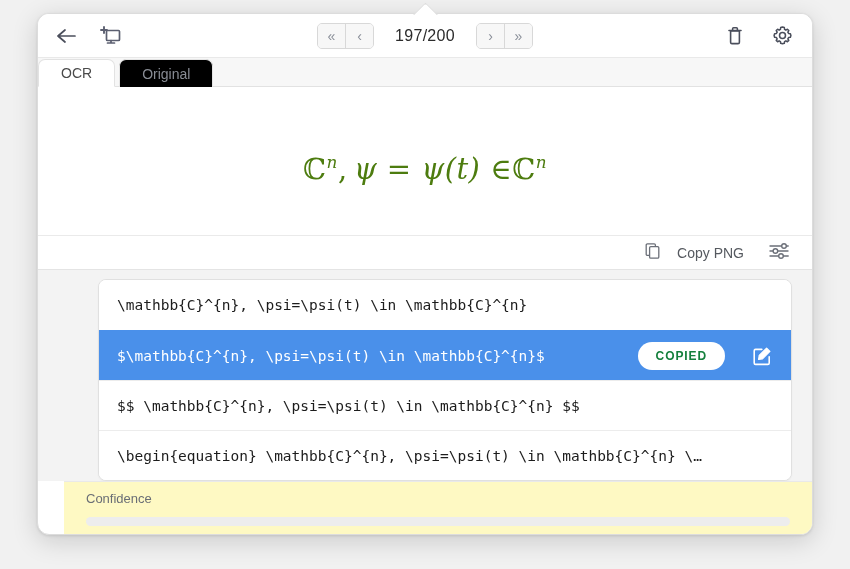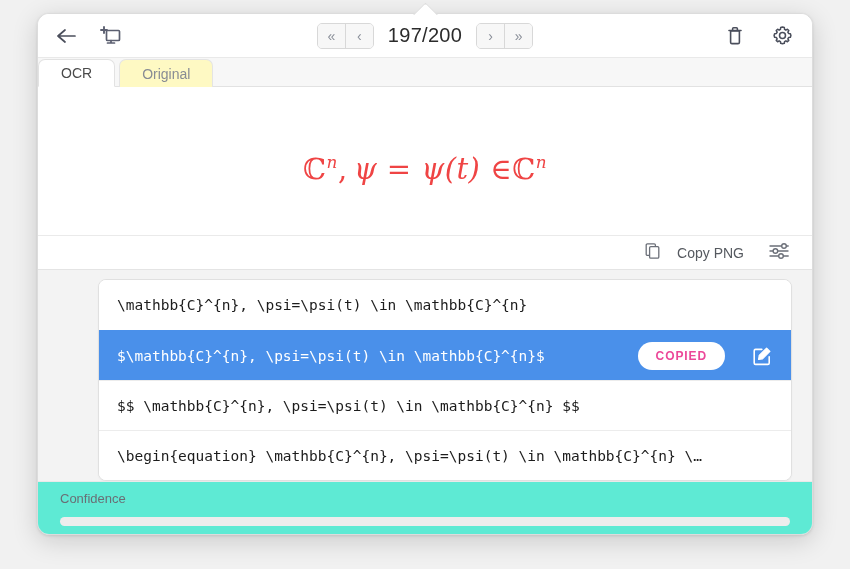--- a/index.html
+++ b/index.html
@@ -103,21 +103,21 @@
     align-items: center;
     justify-content: center;
     font-size: 14px;
     color: #8a8f99;
     cursor: pointer;
     background: #f7f7f7;
     line-height: 1;
   }
   .nav-group .nav-btn + .nav-btn { border-left: 1px solid #d8d8d8; }
   .counter {
-    font-size: 20px;
+    font-size: 16px;
     color: #2b2b2b;
     letter-spacing: .3px;
     min-width: 74px;
     text-align: center;
   }
 
   
   .tabbar {
     height: 29px;
     min-height: 29px;
@@ -140,42 +140,42 @@
     top: 1px;
   }
   .tab.active {
     background: #ffffff;
     color: #4a4a4a;
     border: 1px solid #e2e2e2;
     border-bottom: 1px solid #ffffff;
     box-sizing: border-box;
   }
   .tab.inactive {
-    background: #fef9c3;
+    background: #000000;
     color: #888c94;
     border: 1px solid #e4e4e4;
     border-bottom: none;
     box-sizing: border-box;
     margin-left: 4px;
   }
 
   
   .preview {
     height: 148px;
     min-height: 148px;
     background: #ffffff;
     display: flex;
     align-items: center;
     justify-content: center;
     border-bottom: 1px solid #eaeaea;
   }
   .math {
     font-family: "DejaVu Serif", "Liberation Serif", serif;
     font-size: 29px;
-    color: #ef4444;
+    color: #4d7c0f;
     letter-spacing: .5px;
     white-space: nowrap;
     margin-top: 15px;
   }
   .math .it { font-style: italic; }
   .math sup { font-size: 0.58em; font-style: italic; vertical-align: super; }
 
   
   .actionbar {
     height: 34px;
@@ -233,39 +233,40 @@
     border-top-color: #4a90ea;
   }
   .row .row-text {
     flex: 1;
     overflow: hidden;
     white-space: nowrap;
     text-overflow: clip;
   }
   .badge {
     background: #ffffff;
-    color: #ec4899;
+    color: #15803d;
     font-family: "Liberation Sans", sans-serif;
     font-size: 12px;
     font-weight: bold;
     letter-spacing: .9px;
     padding: 7px 18px;
     border-radius: 14px;
     margin-right: 16px;
     white-space: nowrap;
   }
 
   
   .confidence {
     height: 56px;
     min-height: 56px;
-    background: #5eead4;
+    background: #fef9c3;
     border-top: 1px solid #e9e9e9;
     padding: 9px 22px 0 22px;
     box-sizing: border-box;
+    margin-left: 26px;
   }
   .conf-label {
     font-size: 13px;
     color: #6a6e75;
     margin-bottom: 11px;
   }
   .conf-track {
     height: 9px;
     background: #ededed;
     border-radius: 5px;

